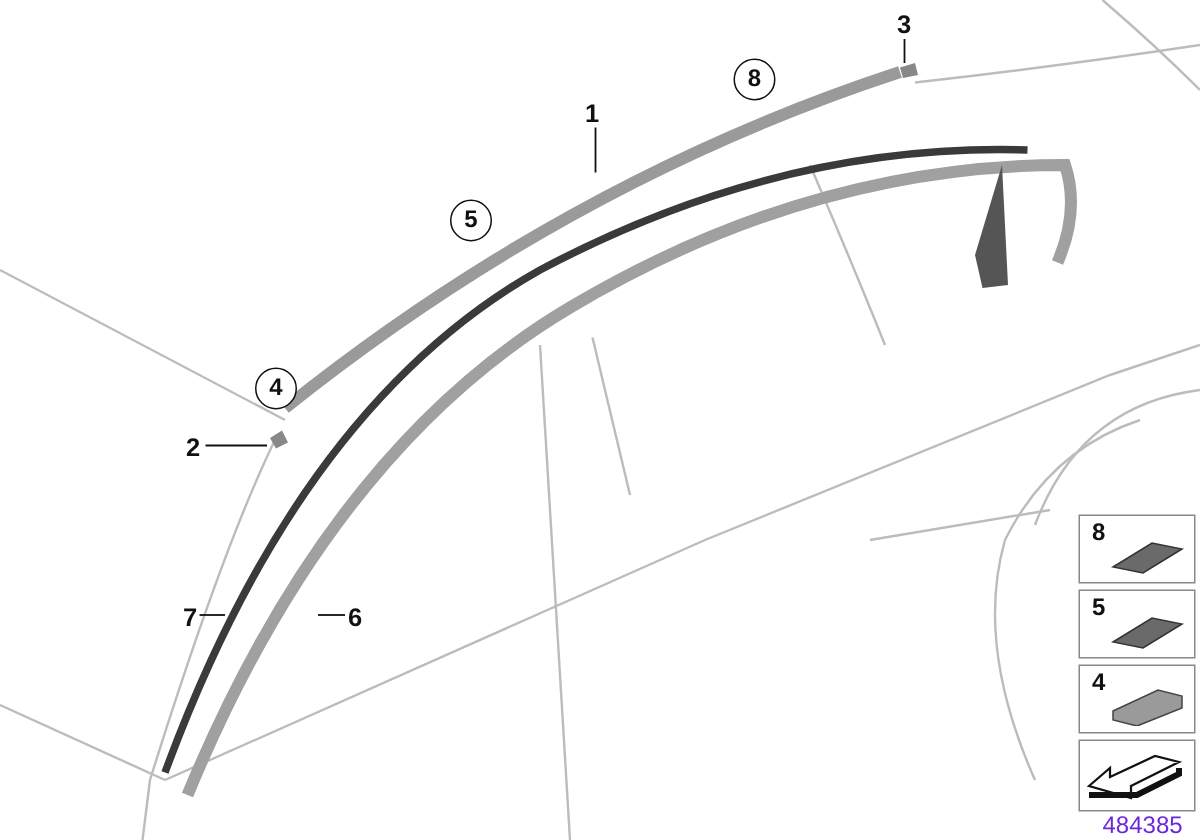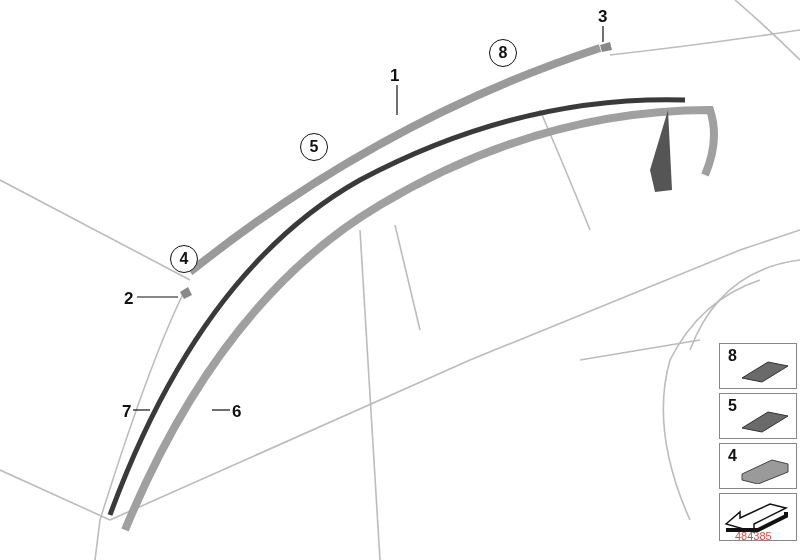--- a/index.html
+++ b/index.html
@@ -5,21 +5,21 @@
   html,body{margin:0;padding:0;background:#fff;}
   body{width:800px;height:560px;position:relative;overflow:hidden;font-family:"Liberation Sans",sans-serif;}
   svg.main{position:absolute;left:0;top:0;}
   .lbl{position:absolute;font-weight:bold;font-size:17px;color:#111;line-height:1;}
   .circ{position:absolute;width:26px;height:26px;border:1.5px solid #111;border-radius:50%;font-weight:bold;font-size:16px;color:#111;text-align:center;line-height:26px;background:#fff;}
   .legend{position:absolute;left:719px;top:343px;width:78px;}
   .cell{width:76px;height:44px;border:1px solid #888;margin-bottom:4px;position:relative;background:#fff;}
   .cell .n{position:absolute;left:8px;top:3px;font-weight:bold;font-size:16px;color:#111;}
   .cell svg{position:absolute;left:18px;top:14px;}
   .arrowcell{width:76px;height:46px;border:1px solid #888;position:relative;}
-  .imgno{position:absolute;left:735px;top:530px;font-size:11px;color:#ef4444;}
+  .imgno{position:absolute;left:735px;top:542px;font-size:16px;color:#6d28d9;}
 </style>
 </head>
 <body>
 
 <svg class="main" width="800" height="560">
   <g fill="none" stroke="#bcbcbc" stroke-width="1.6">
     <path d="M0,180 L190,280"></path>
     <path d="M0,470 L110,520"></path>
     <path d="M610,55 Q700,45 800,30"></path>
     <path d="M735,0 Q770,30 800,60"></path>

